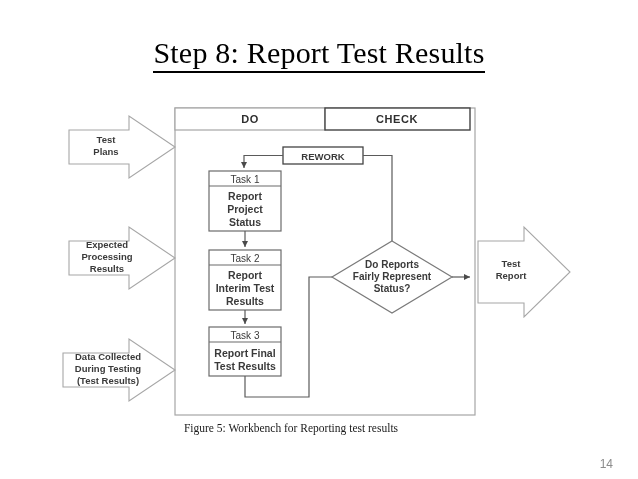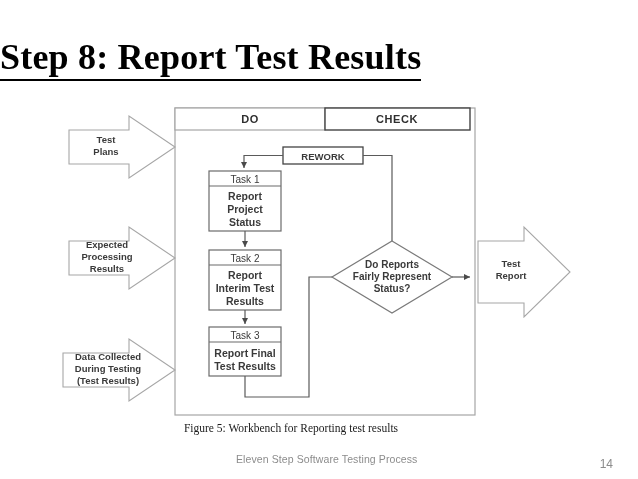--- a/index.html
+++ b/index.html
@@ -14,24 +14,24 @@
     overflow: hidden;
     position: relative;
   }
 
   
   .slide-title {
     position: absolute;
     left: 0;
     top: 36px;
     width: 638px;
-    text-align: left;
+    text-align: center;
     font-family: "Liberation Serif", serif;
-    font-weight: bold;
-    font-size: 36px;
+    font-weight: normal;
+    font-size: 30px;
     color: #000000;
     letter-spacing: 0.2px;
   }
   .slide-title span {
     border-bottom: 2px solid #000000;
     padding-bottom: 2px;
   }
 
   
   .figure-area {
@@ -192,15 +192,14 @@
   <polygon points="471,141 517,141 517,127 563,172 517,217 517,203 471,203" fill="#ffffff" stroke="#a6a6a6" stroke-width="1.1"></polygon>
   <text class="t-arrow" x="504" y="167" text-anchor="middle">Test</text>
   <text class="t-arrow" x="504" y="179" text-anchor="middle">Report</text>
 
 </svg>
 </div>
 
 <div class="cap">Figure 5: Workbench for Reporting test results</div>
 
 <div class="footer">
-  <div class="footer-text">Eleven Step Software Testing Process</div>
   <div class="footer-page">14</div>
 </div>
 
 </body></html>

